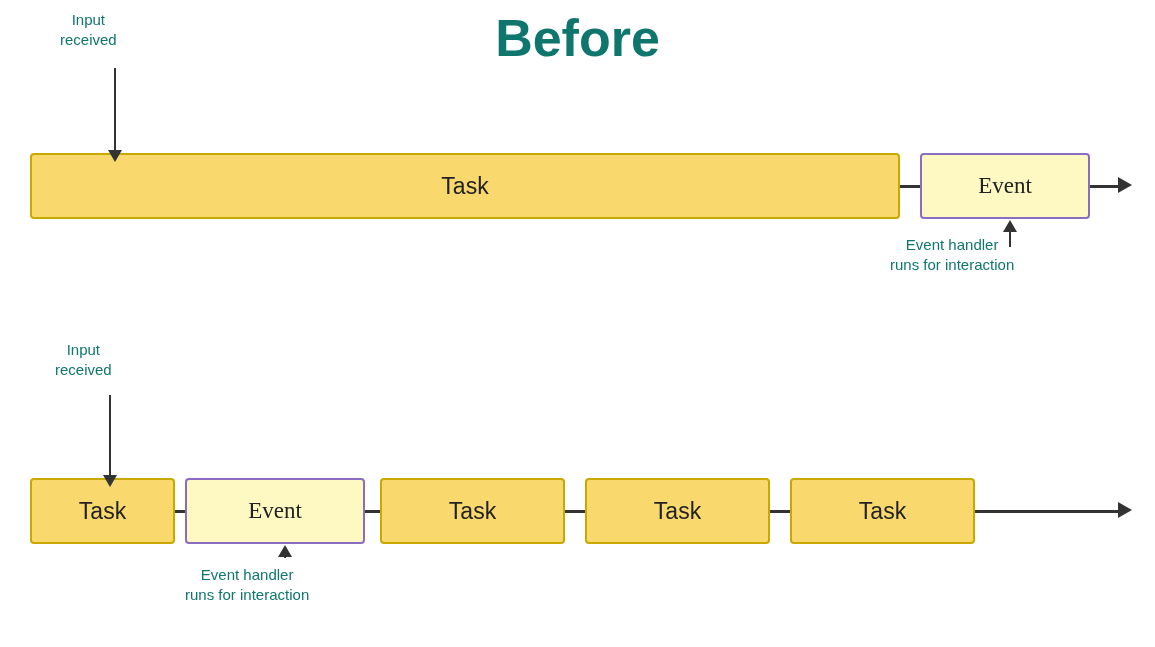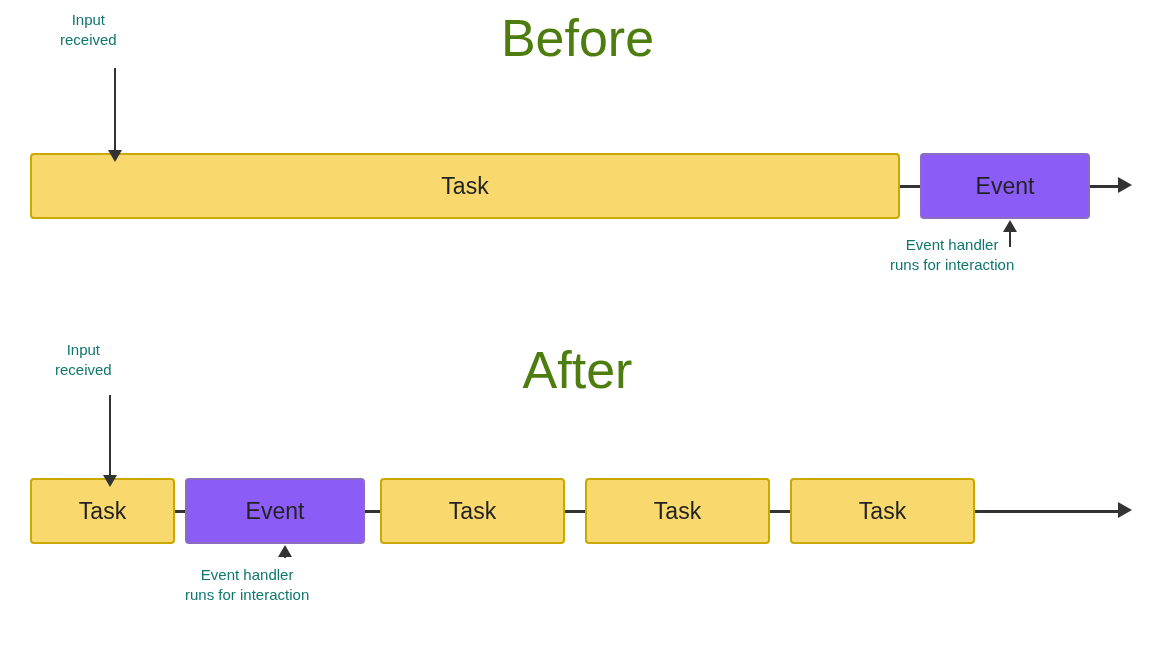--- a/index.html
+++ b/index.html
@@ -15,22 +15,22 @@
     .diagram-container {
       width: 100%;
       height: 100%;
       position: relative;
     }
 
     
     .section-title {
       position: absolute;
       font-size: 52px;
-      font-weight: 400;
-      color: #4d7c0f;
+      font-weight: 700;
+      color: #0f766e;
       text-align: right;
     }
 
     .before-title {
       top: 8px;
       left: 50%;
       transform: translateX(-50%);
     }
 
     .after-title {
@@ -70,22 +70,23 @@
       font-weight: 500;
       color: #222;
     }
 
     .box-task {
       background: #f9d96e;
       border-color: #c9a800;
     }
 
     .box-event {
-      background: #8b5cf6;
+      background: #fef9c3;
       border-color: #8a6cc0;
+      font-family: Liberation Serif, serif;
     }
 
     
     .annotation {
       position: absolute;
       font-size: 15px;
       line-height: 1.3;
       color: #0f766e;
       text-align: center;
     }
@@ -149,21 +150,20 @@
 
   <div class="annotation" style="top: 235px; left: 890px;">
     <span>Event handler<br>runs for interaction</span>
   </div>
 
   <div class="annot-arrow" style="top: 220px; left: 1003px; flex-direction: column; align-items: center;">
     <div class="arrow-up"></div>
     <div class="annot-line-v" style="height: 15px;"></div>
   </div>
 
-  <div class="section-title after-title">After</div>
 
   <div class="timeline-line" style="top: 510px; left: 30px; width: 1090px;"></div>
 
   <div class="timeline-arrow arrow-right" style="top: 502px; left: 1118px;"></div>
 
   <div class="box box-task" style="top: 478px; left: 30px; width: 145px; height: 66px;">
     <span>Task</span>
   </div>
 
   <div class="box box-event" style="top: 478px; left: 185px; width: 180px; height: 66px;">

